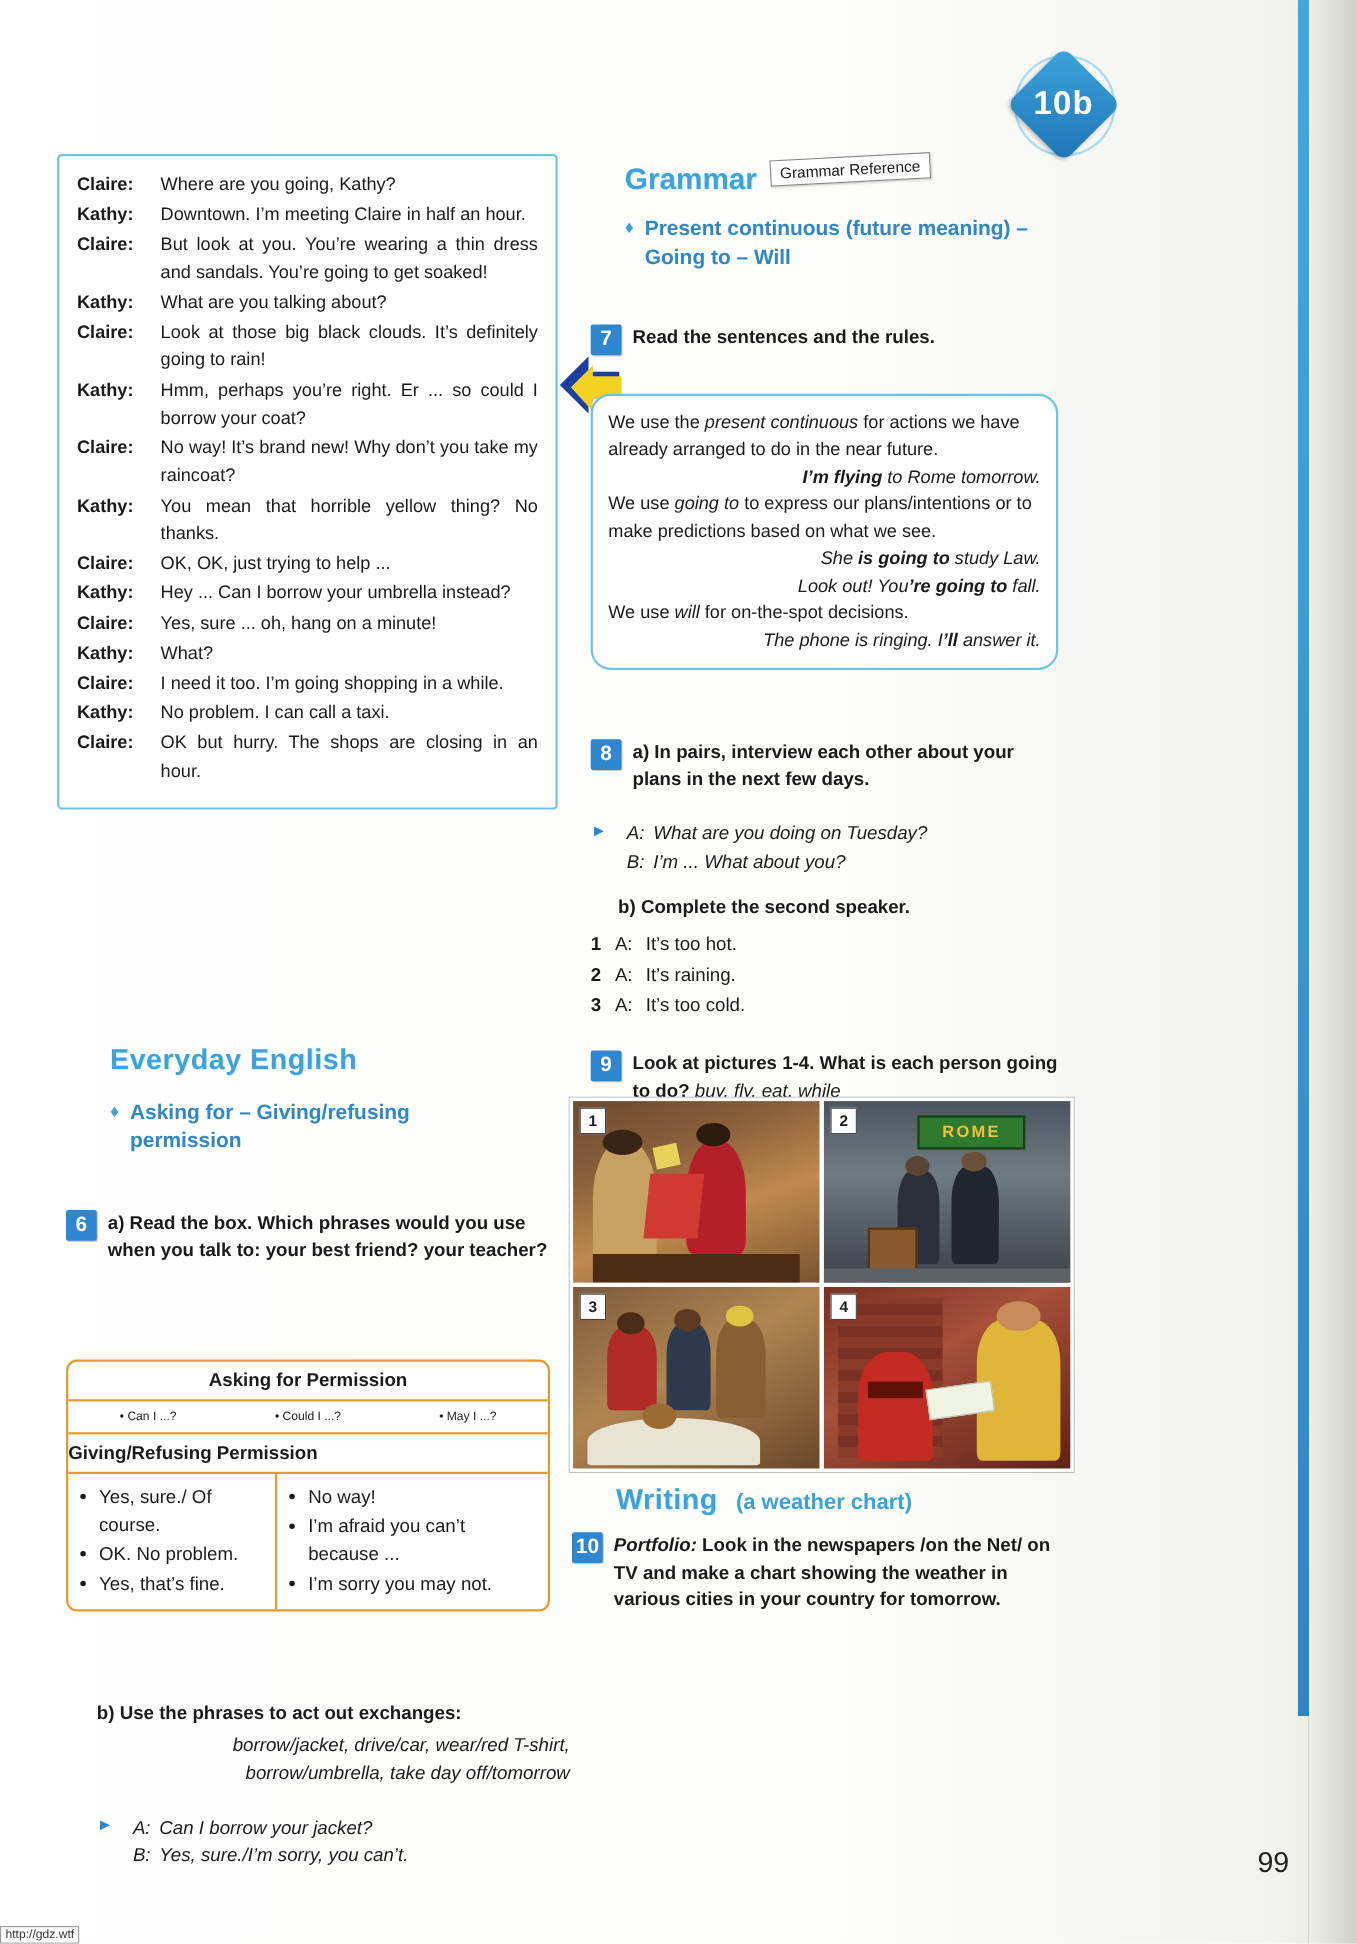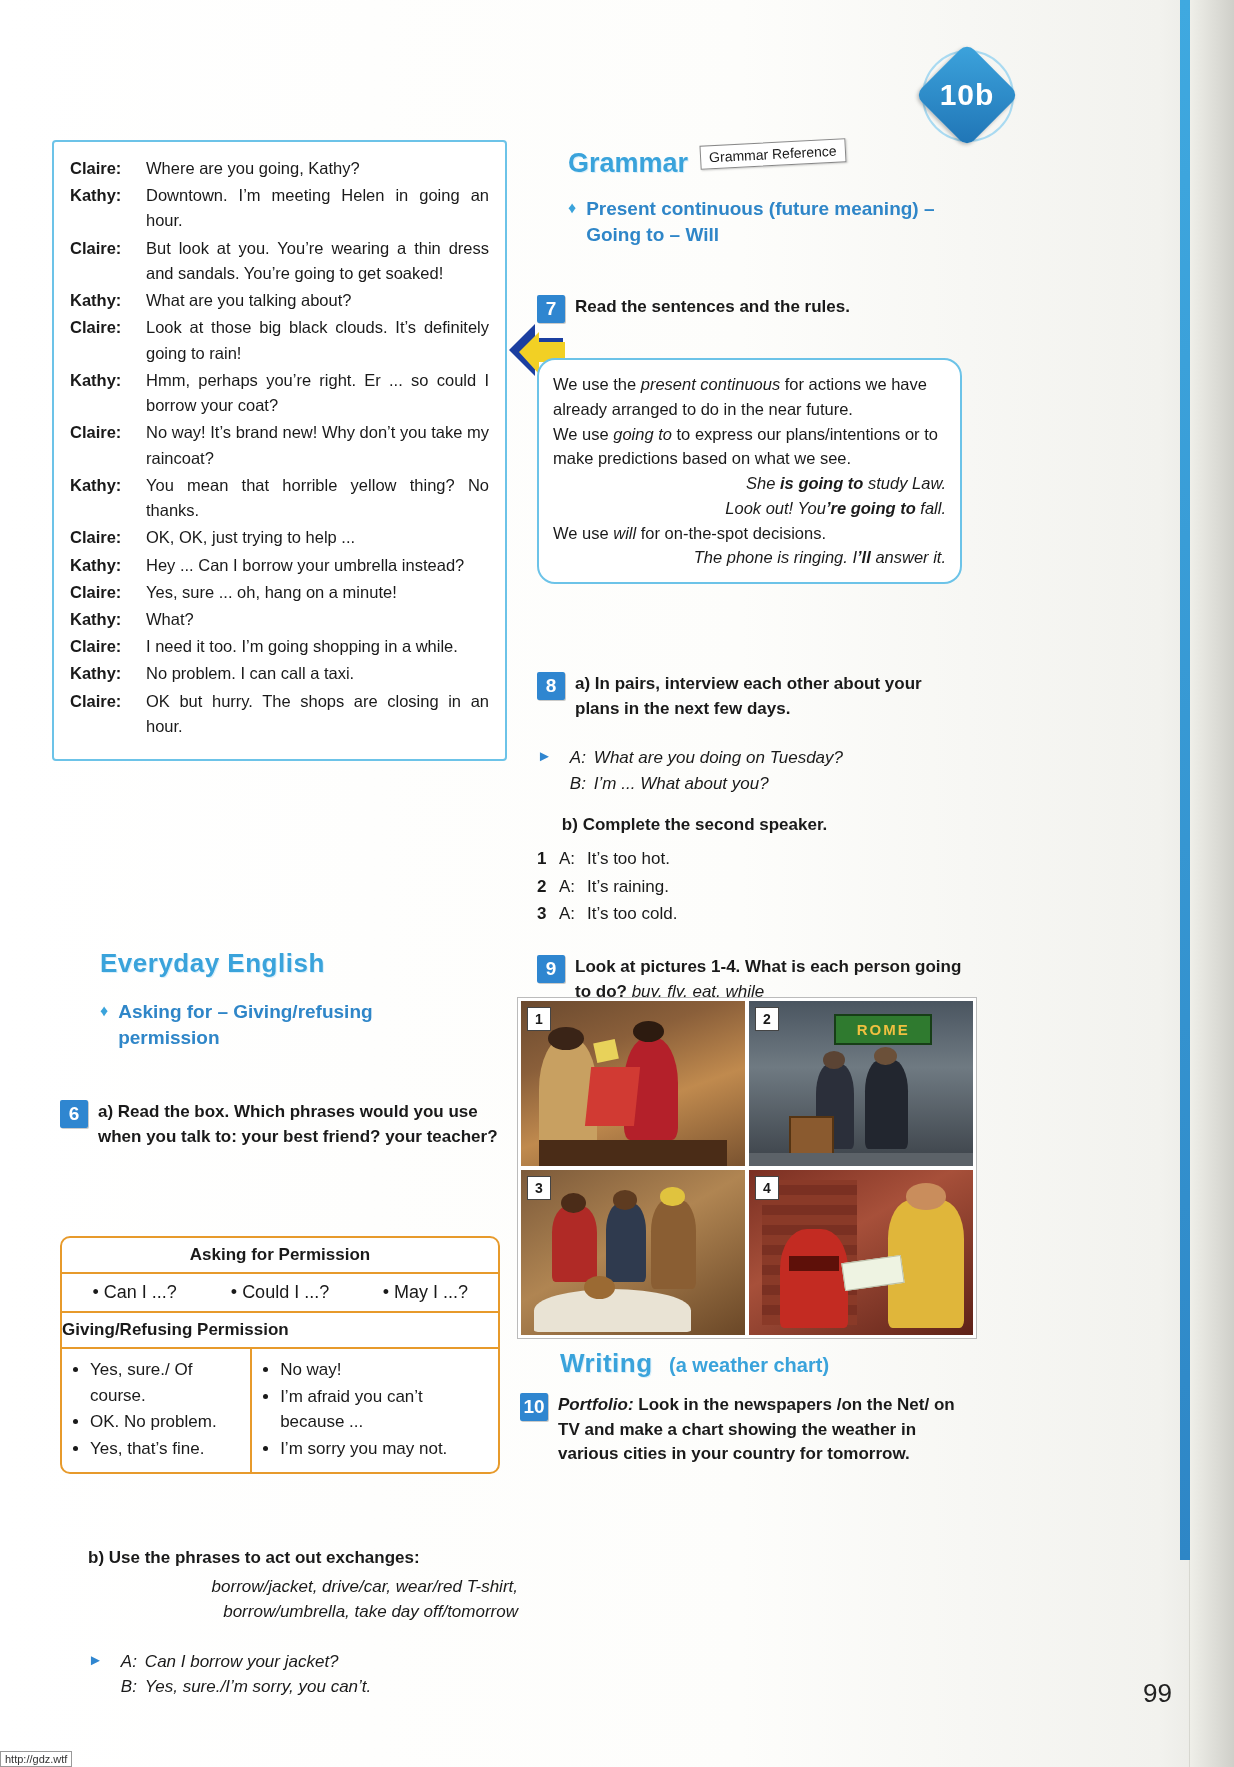--- a/index.html
+++ b/index.html
@@ -92,21 +92,21 @@
     box-sizing:border-box;
   }
   .perm .hd{
     text-align:center;font-weight:bold;font-size:17px;padding:7px 0;
     border-bottom:2px solid #e79a2b;
   }
   .perm .row1{
     display:flex;border-bottom:2px solid #e79a2b;
   }
   .perm .row1 div{
-    flex:1;padding:8px 4px;font-size:18px;text-align:center;
+    flex:1;padding:8px 4px;font-size:11px;text-align:center;
   }
   .perm .hd2{
     text-align:left;font-weight:bold;font-size:17px;padding:7px 0;
     border-bottom:2px solid #e79a2b;
   }
   .perm .cols{display:flex;}
   .perm .cols>div{padding:8px 10px 10px 10px;font-size:17px;line-height:1.5;}
   .perm .cols>div:first-child{width:185px;border-right:2px solid #e79a2b;}
   .perm ul{margin:0;padding-left:18px;}
   .perm li{margin:0 0 1px 0;}
@@ -191,21 +191,21 @@
 
   <div class="dialogue-box">
     <table class="dlg">
       <tbody>
           <tr>
             <td class="spk">Claire:</td>
             <td class="line">Where are you going, Kathy?</td>
           </tr>
       <tr>
             <td class="spk">Kathy:</td>
-            <td class="line">Downtown. I’m meeting Helen in going an hour.</td>
+            <td class="line">Downtown. I’m meeting Claire in half an hour.</td>
           </tr>
       <tr>
             <td class="spk">Claire:</td>
             <td class="line">But look at you. You’re wearing a thin dress and sandals. You’re going to get soaked!</td>
           </tr>
       <tr>
             <td class="spk">Kathy:</td>
             <td class="line">What are you talking about?</td>
           </tr>
       <tr>
@@ -334,20 +334,21 @@
     </div>
   </div>
 
   <svg class="arrow-deco" viewBox="0 0 70 70">
     <polygon points="4,32 30,6 30,20 58,20 58,44 30,44 30,58" fill="#1b3fa0"></polygon>
     <polygon points="14,34 34,14 34,24 60,24 60,44 34,44 34,56" fill="#f2d024"></polygon>
   </svg>
 
   <div class="rulebox">
     <div>We use the <span class="it">present continuous</span> for actions we have already arranged to do in the near future.</div>
+    <div class="it"><span class="b">I’m flying</span> to Rome tomorrow.</div>
     <div>We use <span class="it">going to</span> to express our plans/intentions or to make predictions based on what we see.</div>
     <div class="it">She <span class="b">is going to</span> study Law.</div>
     <div class="it">Look out! You<span class="b">’re going to</span> fall.</div>
     <div>We use <span class="it">will</span> for on-the-spot decisions.</div>
     <div class="it">The phone is ringing. I<span class="b">’ll</span> answer it.</div>
   </div>
 
   <div class="ex8">
     <div class="exrow">
       <span class="exnum">8</span>

